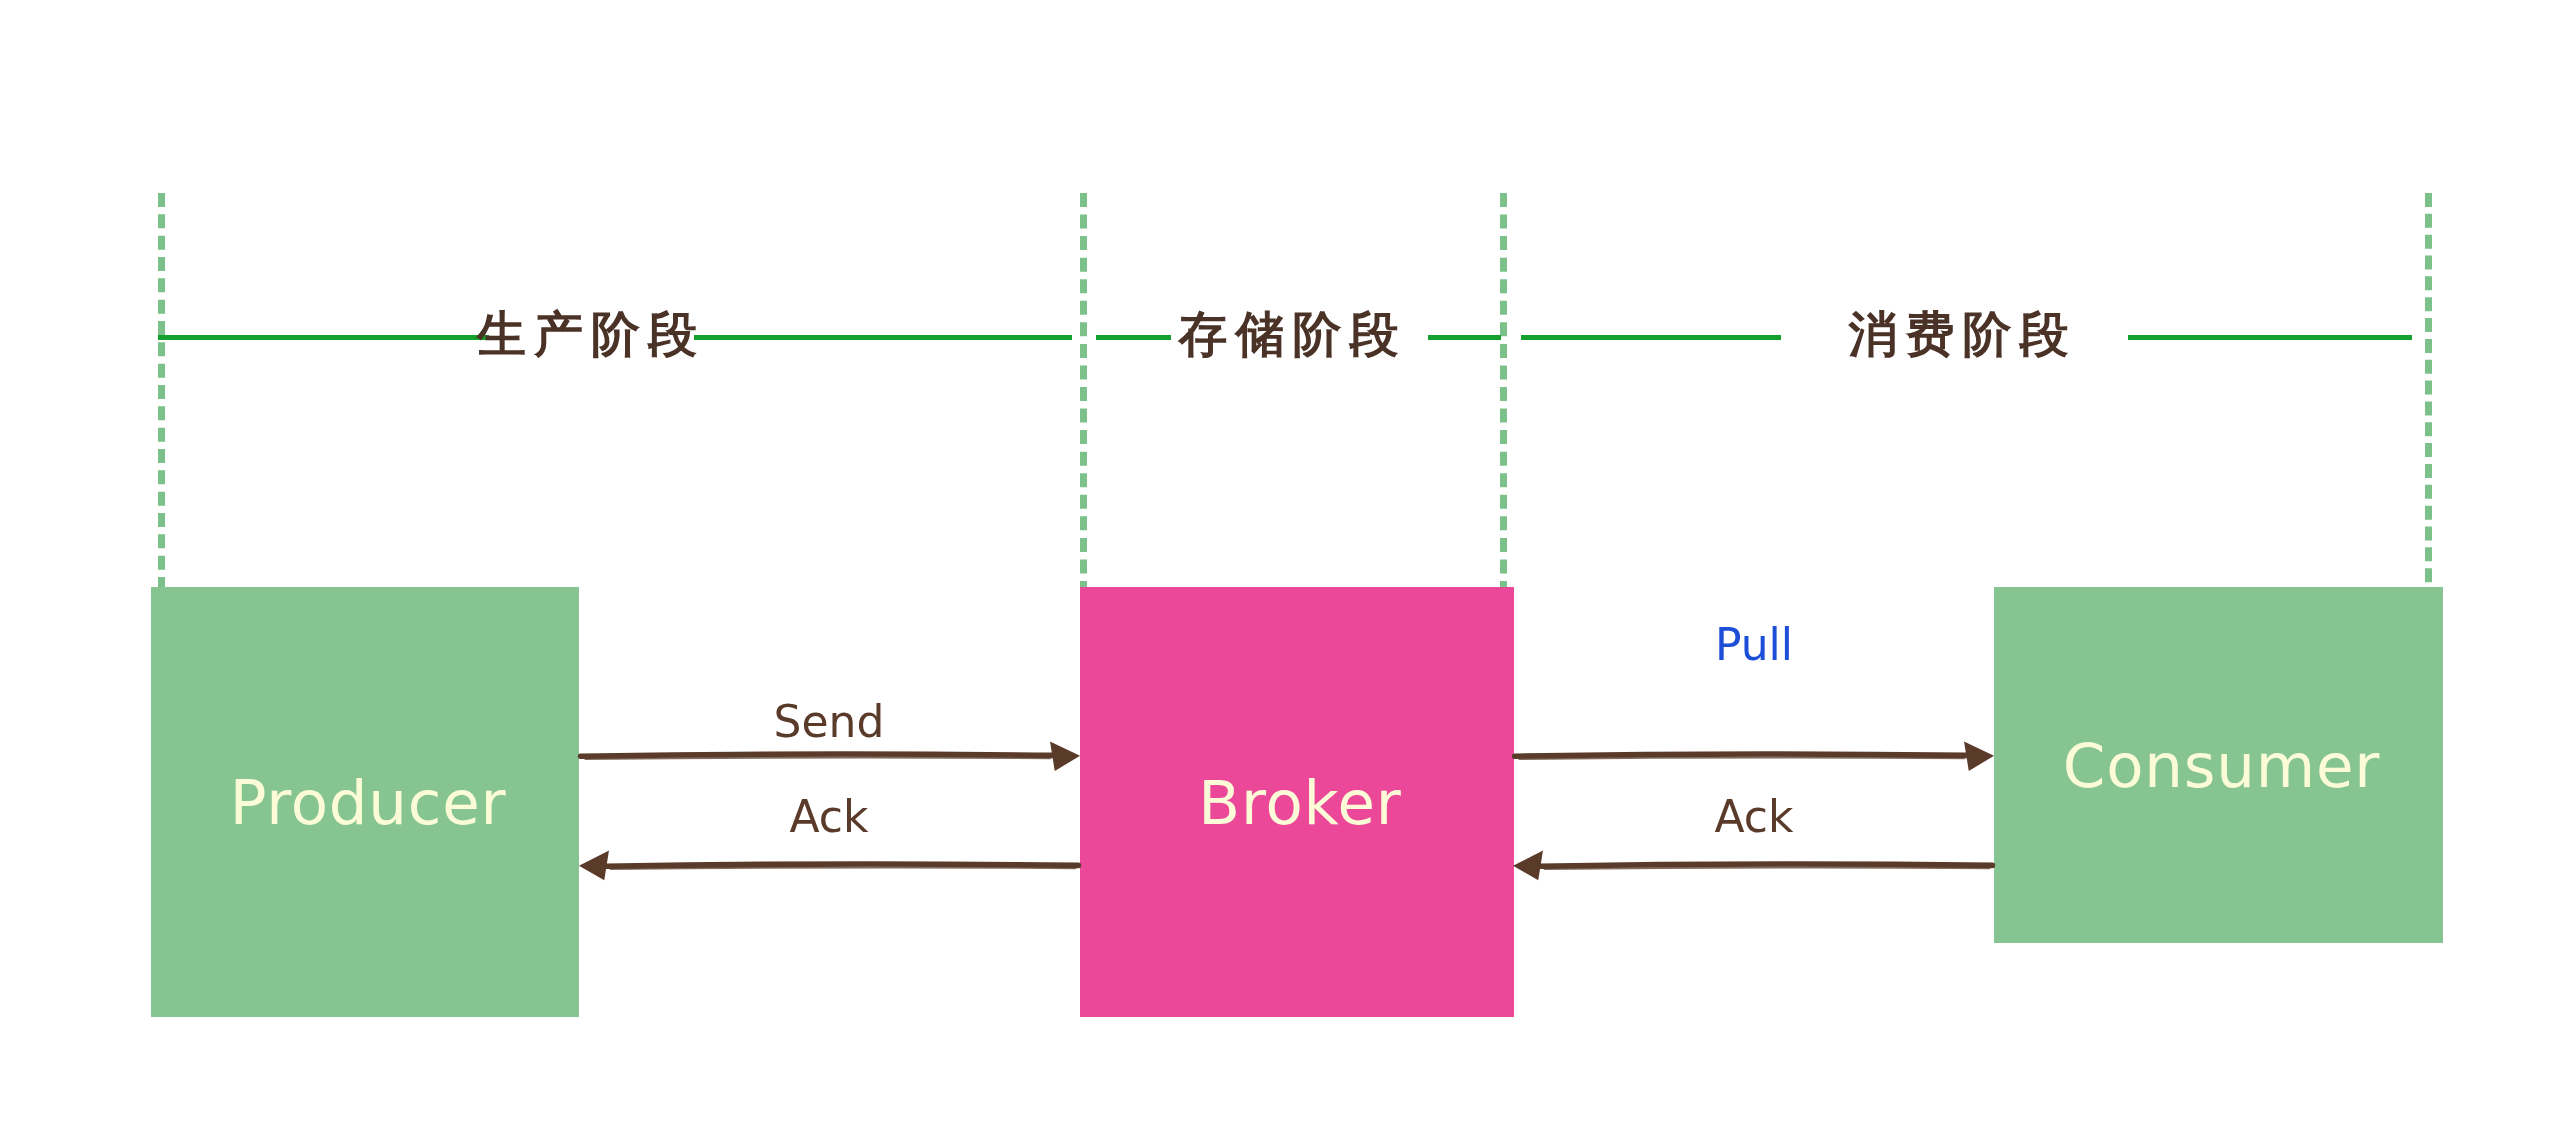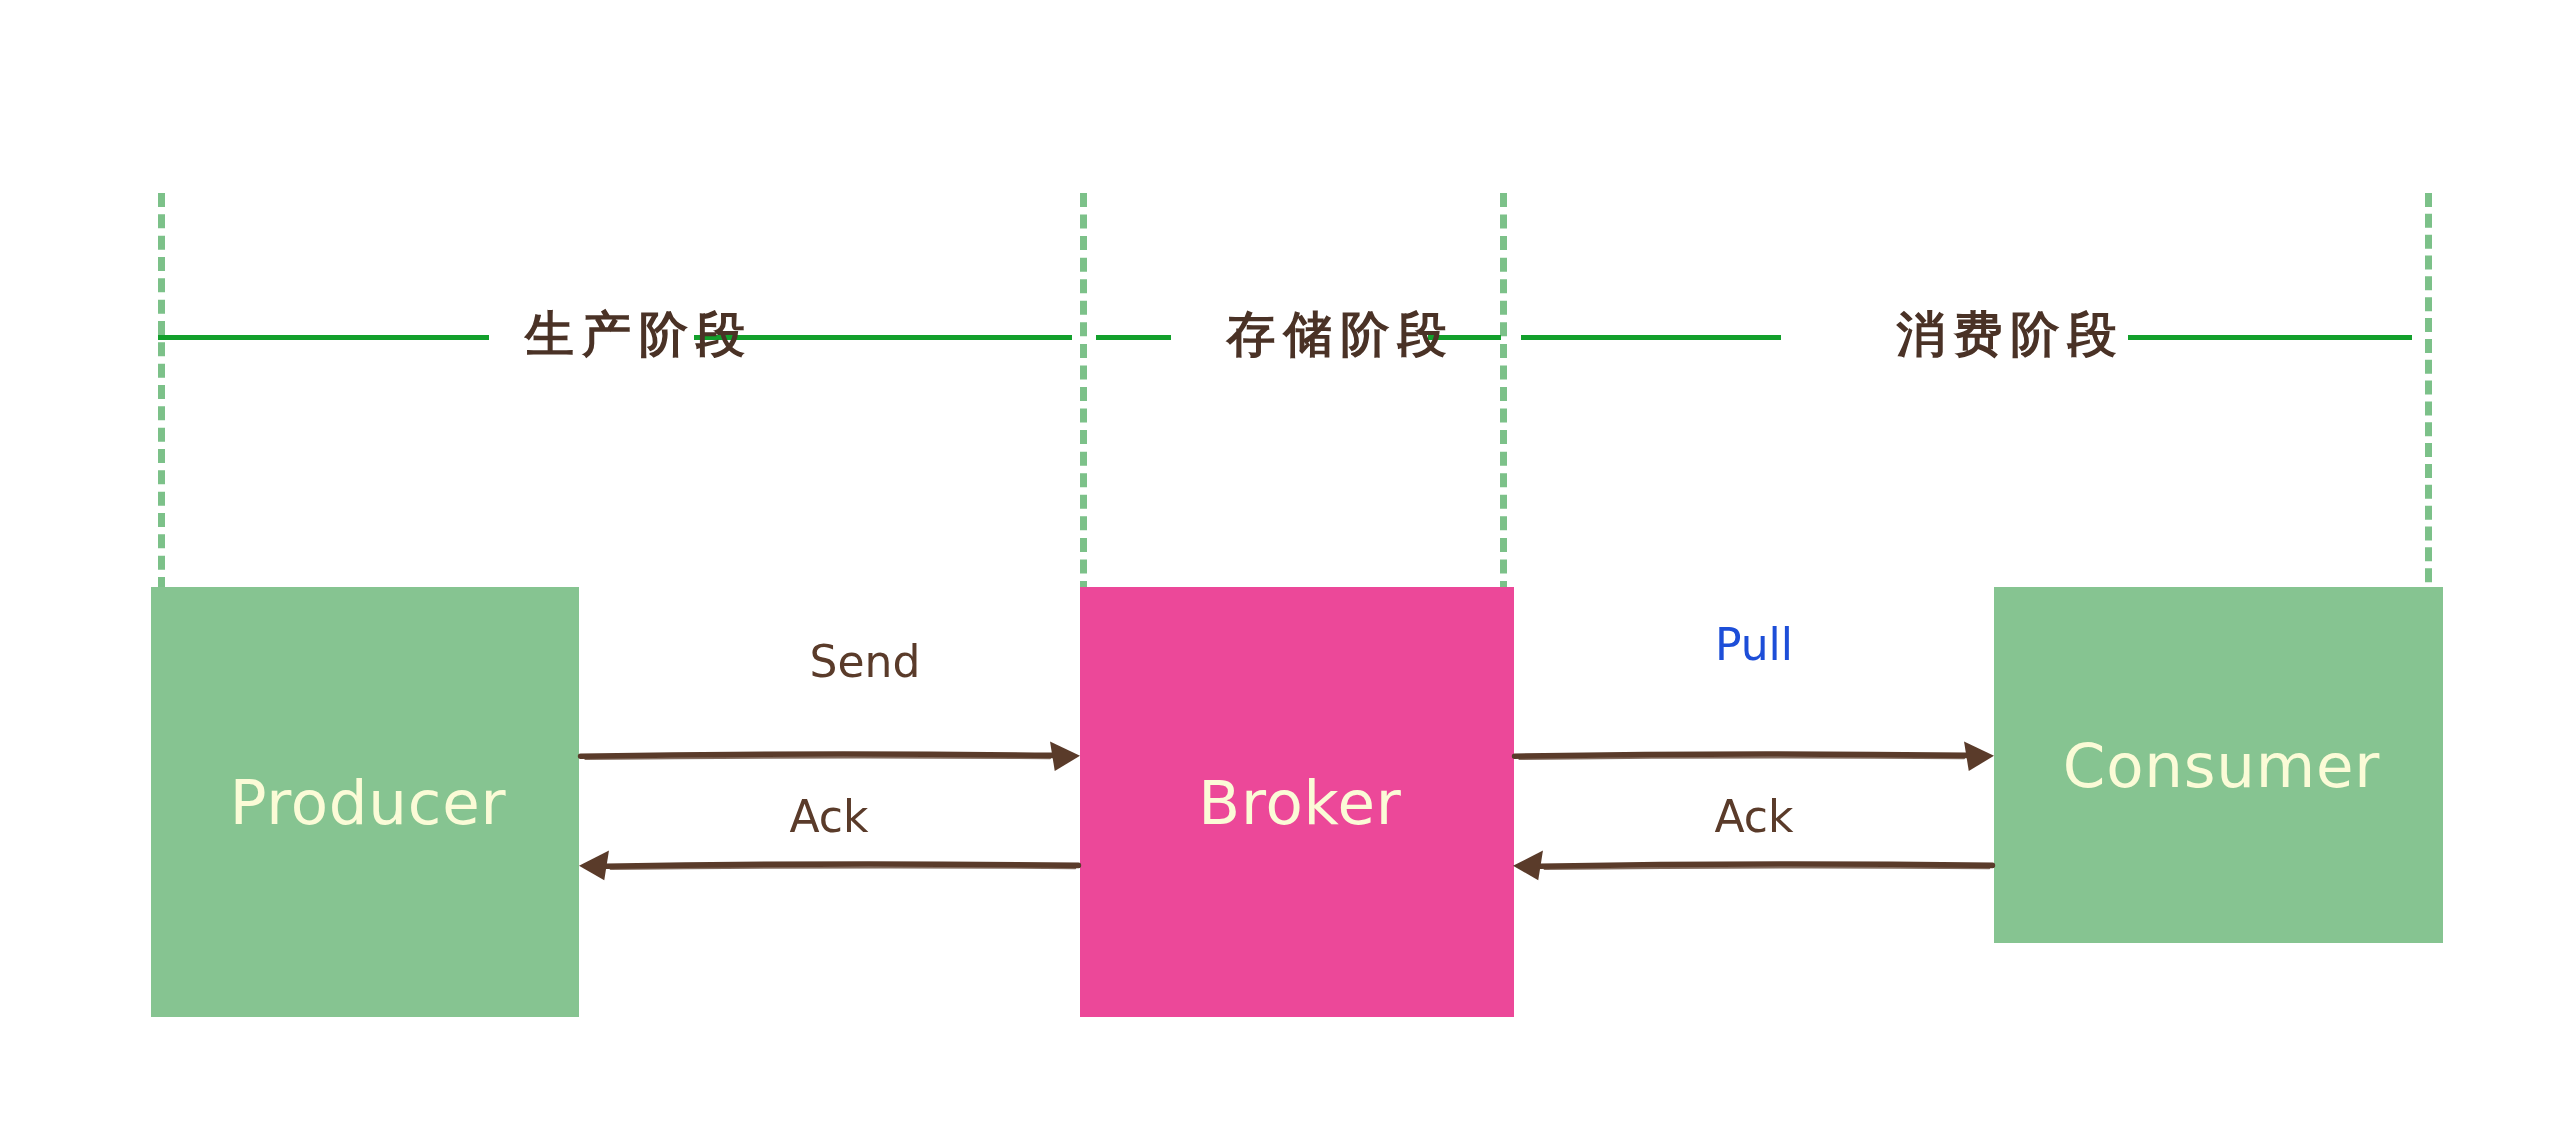--- a/index.html
+++ b/index.html
@@ -34,21 +34,20 @@
   .stage-label {
     position: absolute;
     color: #4a3226;
     font-family: "DejaVu Sans", sans-serif;
     font-weight: 700;
     font-size: 49px;
     letter-spacing: 8px;
     white-space: nowrap;
     transform: translateY(-50%);
     text-align: center;
-    padding-left: 48px;
   }
 
   
   .node-box {
     position: absolute;
     background: #86c491;
     display: flex;
     align-items: center;
     justify-content: center;
   }
@@ -125,21 +124,21 @@
     </div>
 
   <div id="messages">
       <div class="msg-arrow" style="left: 579px; top: 755px; width: 501px;">
         <svg viewBox="0 0 635 40" preserveAspectRatio="none">
           <path d="M 2 21.5 Q 301.5 16.5 601 20.5" stroke="#5a3b2a" stroke-width="7" fill="none" stroke-linecap="round"></path>
           <path d="M 8 25 Q 301.5 22 597 24" stroke="#5a3b2a" stroke-width="2.5" fill="none" opacity="0.75" stroke-linecap="round"></path>
           <path d="M 635 21 L 597 3 L 603 40 Z" fill="#5a3b2a"></path>
         </svg>
       </div>
-      <div class="msg-label" style="color: rgb(90, 59, 42); left: 829px; top: 661px; margin-left: 36px;">Send</div>
+      <div class="msg-label" style="color: rgb(90, 59, 42); left: 829px; top: 721px;">Send</div>
       <div class="msg-arrow" style="left: 579px; top: 865px; width: 501px;">
         <svg viewBox="0 0 635 40" preserveAspectRatio="none">
           <path d="M 34 21.5 Q 333.5 16.5 633 20.5" stroke="#5a3b2a" stroke-width="7" fill="none" stroke-linecap="round"></path>
           <path d="M 40 25 Q 333.5 22 629 24" stroke="#5a3b2a" stroke-width="2.5" fill="none" opacity="0.75" stroke-linecap="round"></path>
           <path d="M 0 21 L 38 2 L 32 39 Z" fill="#5a3b2a"></path>
         </svg>
       </div>
       <div class="msg-label" style="color: rgb(90, 59, 42); left: 829px; top: 816px;">Ack</div>
       <div class="msg-arrow" style="left: 1513px; top: 755px; width: 481px;">
         <svg viewBox="0 0 610 40" preserveAspectRatio="none">

